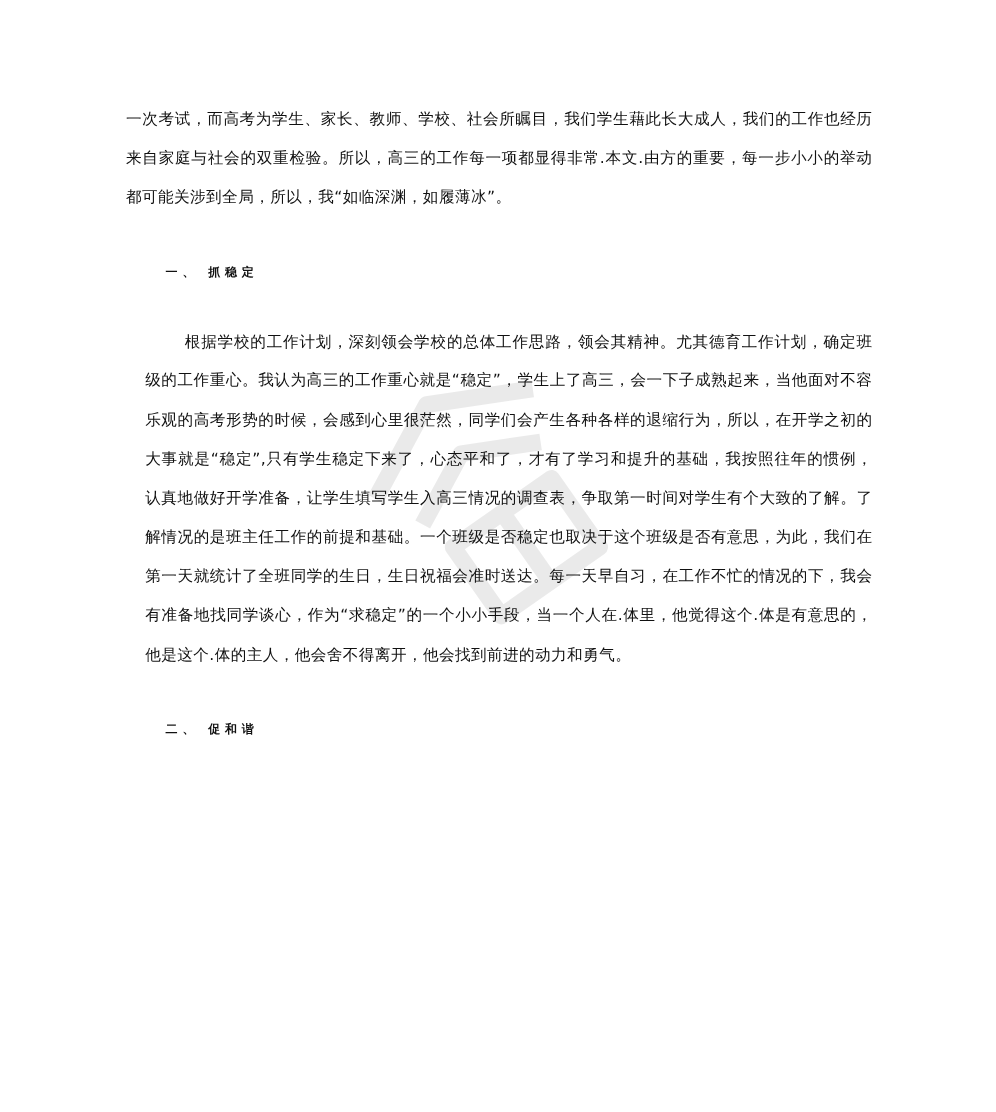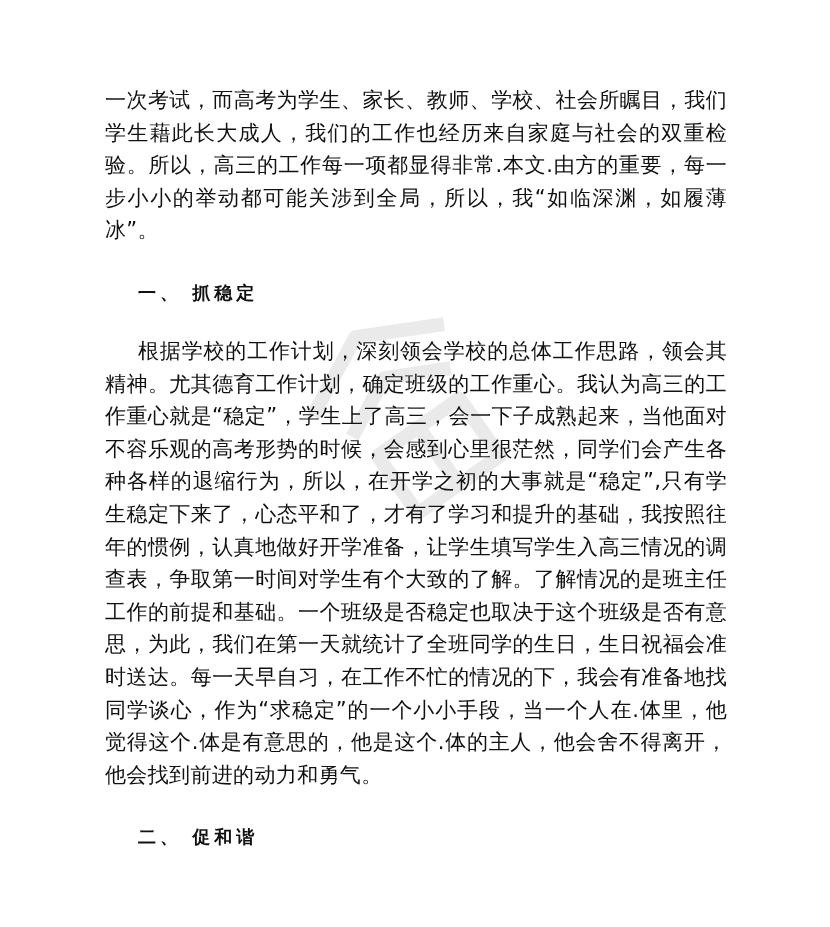--- a/index.html
+++ b/index.html
@@ -16,34 +16,35 @@
       color: #111111;
     }
     .page {
       position: absolute;
       left: 105px;
       top: 84px;
       width: 622px;
     }
     .para {
       margin: 0;
-      font-size: 21px;
+      font-size: 13px;
       line-height: 32.6px;
       letter-spacing: 0.35px;
       text-align: justify;
       text-justify: inter-character;
       word-break: break-all;
     }
     .para.indent {
       text-indent: 33px;
+      margin-left: 16px;
     }
     .heading {
       margin: 0;
       padding-left: 33px;
-      font-size: 18px;
+      font-size: 10px;
       font-weight: bold;
       letter-spacing: 4px;
       line-height: 32px;
       color: #111111;
     }
     .gap-before-heading { height: 30px; }
     .gap-after-heading { height: 26px; }
     .watermark {
       position: absolute;
       left: 290px;

